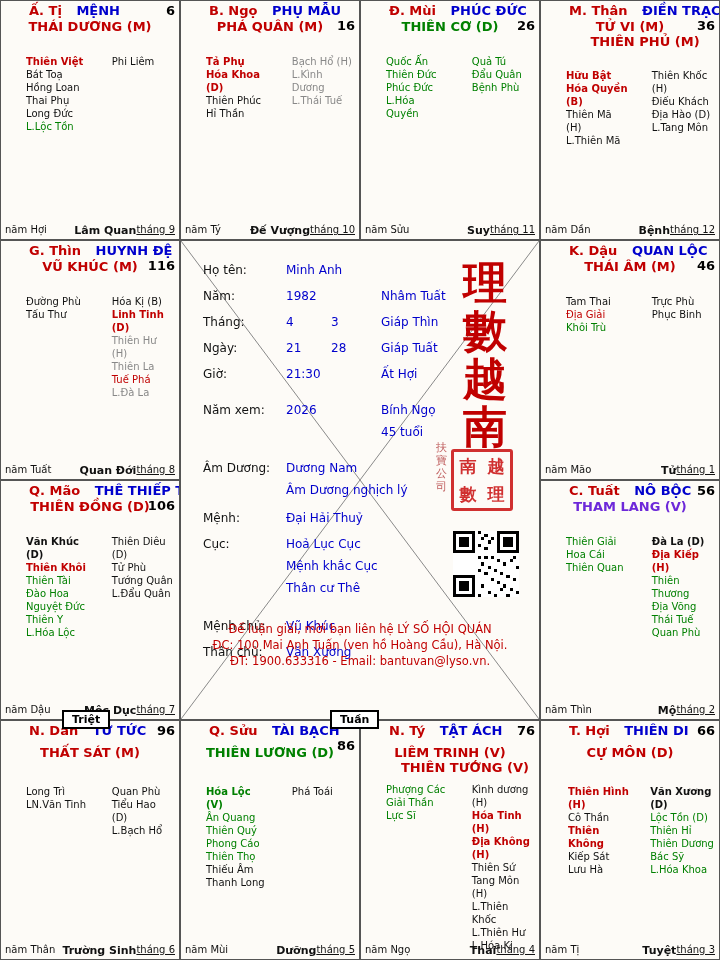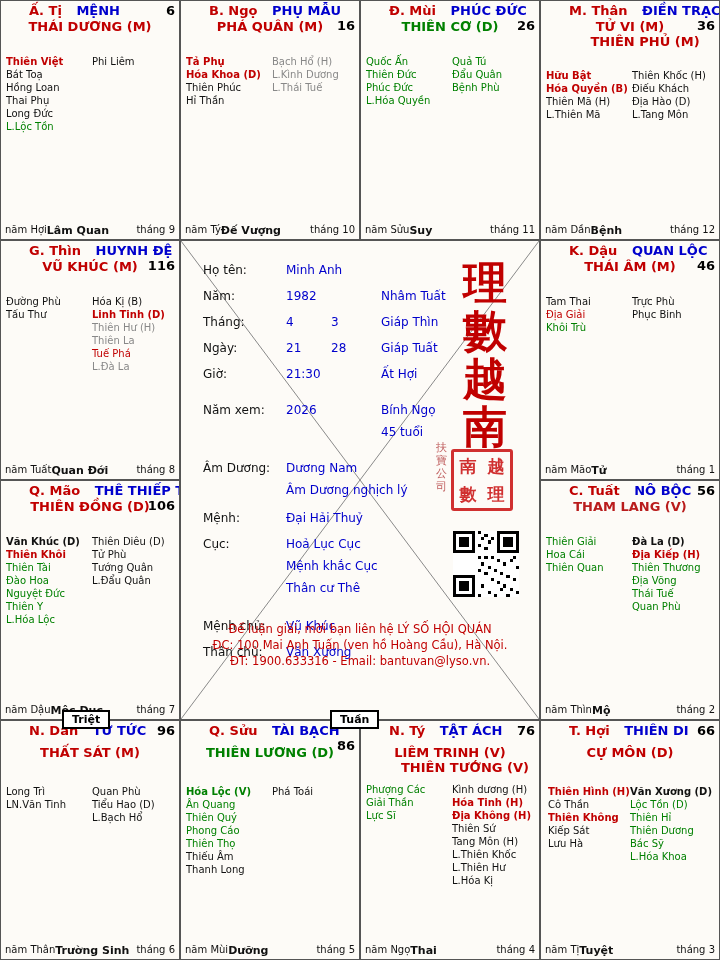--- a/index.html
+++ b/index.html
@@ -58,40 +58,40 @@
   }
   .cell .main.blue { color: #0000cc; }
   .cell .main .l2 { display: block; padding-left: 30px; }
   .cols {
     position: absolute;
     top: 54px; left: 5px; right: 5px;
     display: flex;
     font-size: 10px;
     line-height: 13px;
   }
-  .cols .col { width: 50%; }
+  .cols .col { width: 50%; margin-left: 20px; }
   .cols .col.r { padding-left: 2px; }
   .st-red { color: #c00000; font-weight: bold; }
   .st-redn { color: #c00000; }
   .st-green { color: #008000; font-weight: bold; }
   .st-greenn { color: #008000; }
   .st-blk { color: #111; }
   .st-gray { color: #888; }
   .cell .foot {
     position: absolute;
     bottom: 2px; left: 4px; right: 4px;
     font-size: 10px;
     color: #111;
     white-space: nowrap;
   }
   .foot .fl { float: left; }
-  .foot .fr { float: right; }
+  .foot .fr { float: right; text-decoration: underline; }
   .foot .fc {
     display: block;
-    text-align: left;
+    text-align: right;
     font-weight: bold;
     font-size: 11px;
   }
   
   #center {
     position: absolute;
     left: 180px; top: 240px;
     width: 360px; height: 480px;
     border: 1px solid #555;
     z-index: 2;
@@ -372,21 +372,21 @@
       <span class="fc">Mộc Dục</span>
     </div>
   </div>
 
   <div class="cell" style="left:540px;top:480px;width:180px;height:240px">
     <div class="hdr">
       <span class="chi">C. Tuất</span>
       <span class="cung">NÔ BỘC</span>
       <span class="num">56</span>
     </div>
-    <div class="main" style="color:#b91c1c">THAM LANG (V)</div>
+    <div class="main" style="color:#6d28d9">THAM LANG (V)</div>
     <div class="cols">
       <div class="col l">
         <div class="st-greenn">Thiên Giải</div>
         <div class="st-greenn">Hoa Cái</div>
         <div class="st-greenn">Thiên Quan</div>
       </div>
       <div class="col r">
         <div class="st-blk" style="font-weight:bold">Đà La (D)</div>
         <div class="st-red">Địa Kiếp (H)</div>
         <div class="st-greenn">Thiên Thương</div>

